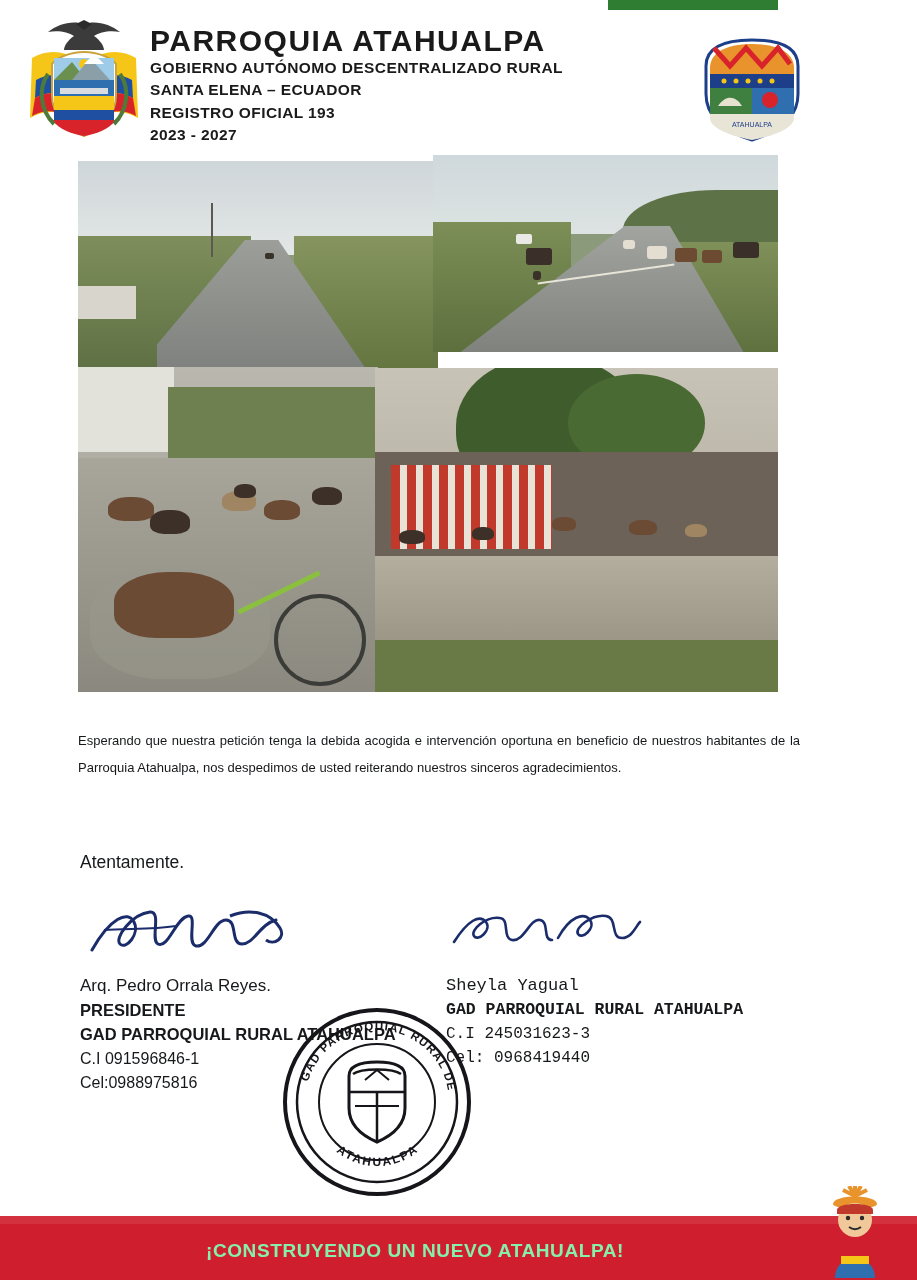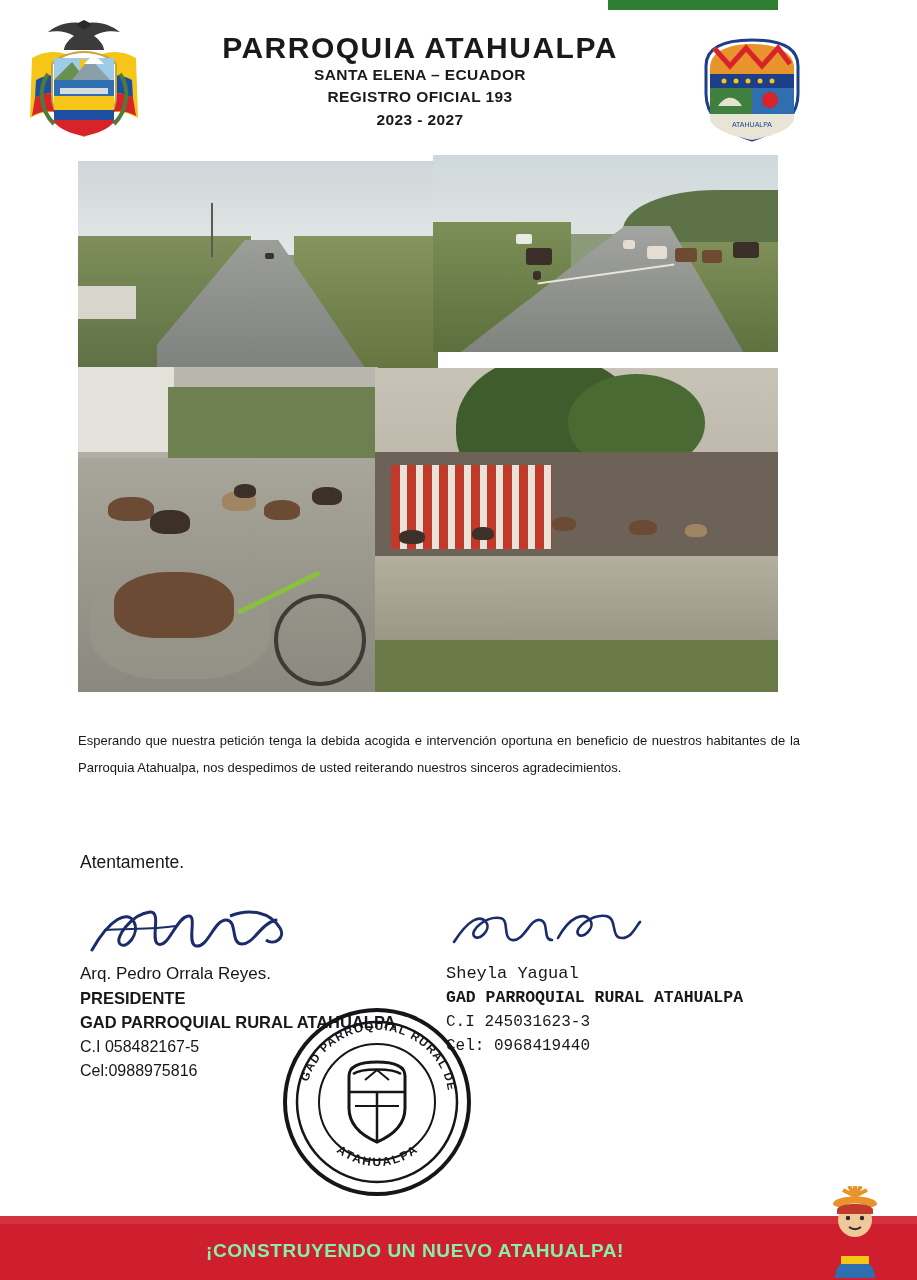--- a/index.html
+++ b/index.html
@@ -43,23 +43,22 @@
   .crest-right {
     position: absolute;
     left: 700px;
     top: 18px;
     width: 104px;
     height: 112px;
   }
   .header-text {
     position: absolute;
     left: 150px;
-    top: 17px;
+    top: 10px;
     width: 540px;
-    text-align: center;
     color: #1a1a1a;
   }
   .h-title {
     font-size: 30px;
     font-weight: bold;
     letter-spacing: 1.5px;
     line-height: 1.1;
   }
   .h-line {
     font-size: 15.5px;
@@ -172,21 +171,21 @@
     top: 852px;
     font-size: 17.5px;
     color: #16181a;
   }
 
   
   .sig-left  { position:absolute; left:80px;  top:900px; width: 340px; }
   .sig-right { position:absolute; left:446px; top:900px; width: 360px; font-family: Liberation Mono, monospace; }
   .sig-scribble { height: 62px; position: relative; }
   .sig-scribble svg { position:absolute; left:0; top:0; }
-  .sig-name { font-size: 17px; color:#16181a; margin-top: 2px; }
+  .sig-name { font-size: 17px; color:#16181a; margin-top: 14px; }
   .sig-role { font-size: 16.5px; font-weight: bold; color:#16181a; margin-top: 5px; }
   .sig-org  { font-size: 16.5px; font-weight: bold; color:#16181a; margin-top: 5px; }
   .sig-ci   { font-size: 16px; color:#16181a; margin-top: 6px; }
   .sig-cel  { font-size: 16px; color:#16181a; margin-top: 6px; }
 
   
   .stamp {
     position: absolute;
     left: 277px;
     top: 1002px;
@@ -264,20 +263,21 @@
       <rect x="30" y="92" width="60" height="10" fill="#1e4fa0"></rect>
       <path d="M28 102 C36 112 48 116 60 118 C72 116 84 112 92 102 Z" fill="#d8232a"></path>
 
       <path d="M24 56 C14 70 16 92 30 106" stroke="#4e7a3a" stroke-width="4" fill="none"></path>
       <path d="M96 56 C106 70 104 92 90 106" stroke="#4e7a3a" stroke-width="4" fill="none"></path>
     </svg>
   </div>
 
   <div class="header-text">
     <div class="h-title">PARROQUIA ATAHUALPA</div>
+    <div class="h-line">GOBIERNO AUTÓNOMO DESCENTRALIZADO RURAL</div>
     <div class="h-line">SANTA ELENA – ECUADOR</div>
     <div class="h-line">REGISTRO OFICIAL 193</div>
     <div class="h-line">2023 - 2027</div>
   </div>
 
   <div class="crest-right">
     <svg viewBox="0 0 104 112" width="104" height="112">
       <path d="M6 34 C6 18 20 8 52 8 C84 8 98 18 98 34 L98 62 C98 86 78 100 52 108 C26 100 6 86 6 62 Z" fill="#ffffff" stroke="#1d3f8a" stroke-width="3"></path>
       <path d="M10 36 C10 22 24 12 52 12 C80 12 94 22 94 36 L94 42 L10 42 Z" fill="#e8932c"></path>
       <path d="M14 16 L30 34 L46 16 L62 34 L78 16 L90 32" stroke="#d8232a" stroke-width="5" fill="none"></path>
@@ -368,21 +368,21 @@
   <div class="sig-scribble">
     <svg viewBox="0 0 220 62" width="220" height="62">
       <path d="M12 50 C30 18 48 10 54 22 C60 34 46 50 40 44 C34 38 52 14 70 12 C82 11 70 40 78 44 C88 49 96 18 108 16 C118 14 106 44 116 46 C128 48 134 20 146 20 C158 20 150 44 162 44 C174 44 180 24 196 20" stroke="#1b2c6b" stroke-width="3" fill="none" stroke-linecap="round"></path>
       <path d="M24 30 C46 28 70 30 96 26" stroke="#1b2c6b" stroke-width="2" fill="none"></path>
       <path d="M150 16 C170 8 190 12 200 28 C206 38 194 46 186 40" stroke="#1b2c6b" stroke-width="3" fill="none"></path>
     </svg>
   </div>
   <div class="sig-name">Arq. Pedro Orrala Reyes.</div>
   <div class="sig-role">PRESIDENTE</div>
   <div class="sig-org">GAD PARROQUIAL RURAL ATAHUALPA</div>
-  <div class="sig-ci">C.I 058482167-5</div>
+  <div class="sig-ci">C.I 091596846-1</div>
   <div class="sig-cel">Cel:0988975816</div>
 </div>
 
 <div class="sig-right">
   <div class="sig-scribble">
     <svg viewBox="0 0 200 62" width="200" height="62">
       <path d="M8 42 C22 20 34 14 40 22 C46 30 32 42 28 36 C24 30 40 16 54 18 C64 19 56 38 66 40 C78 42 84 18 94 20 C104 22 96 40 106 40" stroke="#1b2c6b" stroke-width="2.6" fill="none" stroke-linecap="round"></path>
       <path d="M112 38 C124 16 138 12 144 20 C150 28 136 40 132 34 C128 28 146 14 160 16 C172 18 164 38 176 38 C186 38 190 26 194 22" stroke="#1b2c6b" stroke-width="2.6" fill="none" stroke-linecap="round"></path>
     </svg>
   </div>

